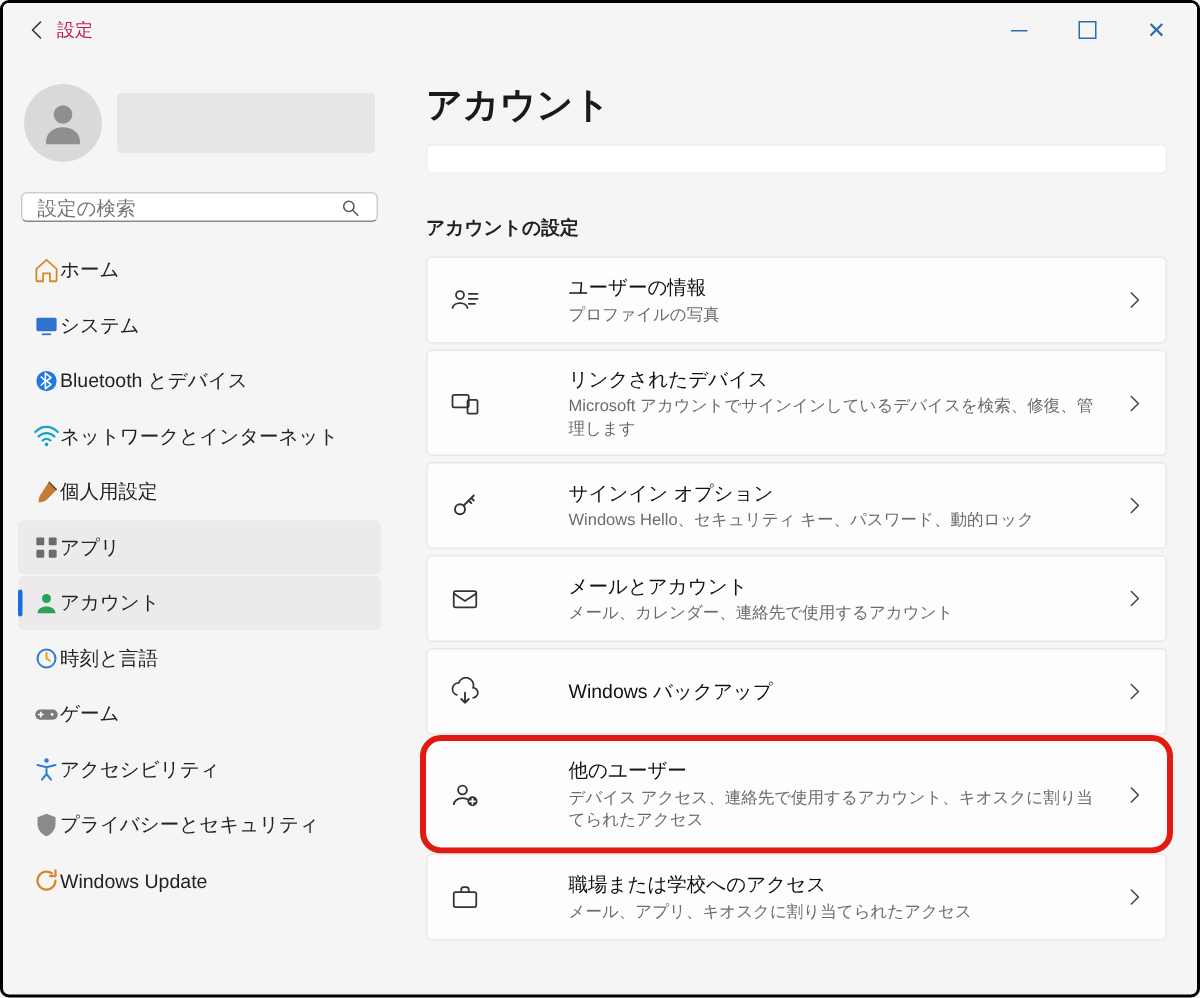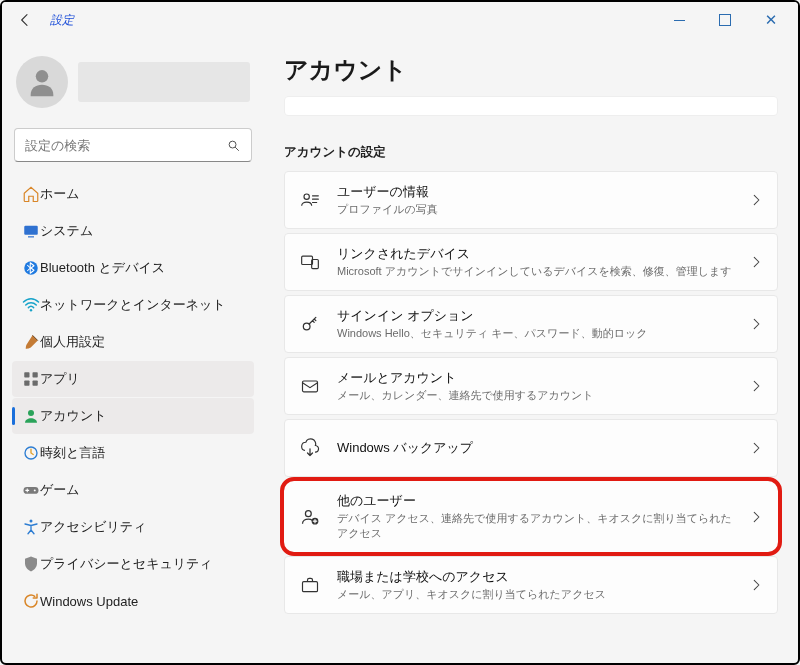--- a/index.html
+++ b/index.html
@@ -19,21 +19,21 @@
     align-items: center;
     height: 36px;
     padding: 0 4px 0 10px;
     background: #f5f5f5;
     font-size: 12px;
   }
   .titlebar .back {
     width: 26px; height: 26px; display:flex; align-items:center; justify-content:center;
     border-radius:4px; font-size:14px; color:#444;
   }
-  .titlebar .title { margin-left: 12px; color:#1d4ed8;font-style:italic; }
+  .titlebar .title { margin-left: 0; color:#be185d; }
   .titlebar .spacer { flex:1; }
   .win-controls { display:flex; }
   .win-btn {
     width: 46px; height: 32px;
     display:flex; align-items:center; justify-content:center;
     font-size:12px; color:#333;
   }
   .win-btn.min::before { content:""; display:block; width:11px; height:1px; background:#2b6cb0; }
   .win-btn.max::before { content:""; display:block; width:10px; height:10px; border:1px solid #2b6cb0; }
   .win-btn.close { color:#2b6cb0; font-size:15px; }
@@ -67,21 +67,21 @@
   }
   .avatar svg { width:34px; height:34px; fill:#8f8f8f; }
   .user-name-box {
     flex:1; height:40px;
     background:#e6e6e6; border-radius:3px;
   }
 
   
   .search {
     display:flex; align-items:center;
-    height:34px;
+    height:20px;
     margin: 6px 2px 14px 2px;
     padding: 0 10px;
     background:#fff;
     border:1px solid #ccc;
     border-bottom:1.5px solid #888;
     border-radius:4px;
   }
   .search input {
     flex:1; border:none; outline:none; background:transparent;
     font-size:13px; color:#555;
@@ -135,21 +135,21 @@
     padding: 10px 14px;
     gap:16px;
   }
   .card.highlight {
     outline: 4px solid #e11b12;
     outline-offset: 0;
     border-radius:10px;
     border-color: transparent;
   }
   .card .cico { width:22px; height:22px; display:flex; align-items:center; justify-content:center; color:#333; flex-shrink:0; }
-  .card .ct { flex:1; min-width:0; }
+  .card .ct { flex:1; min-width:0;margin-left:42px; }
   .card .ct .ct1 { font-size:13px; color:#111; }
   .card .ct .ct2 { font-size:11px; color:#6b6b6b; margin-top:1px; }
   .card .chev { color:#555; font-size:14px; }
 
   svg { display:block; }
 </style>
 </head>
 <body>
 
 <div class="titlebar">

